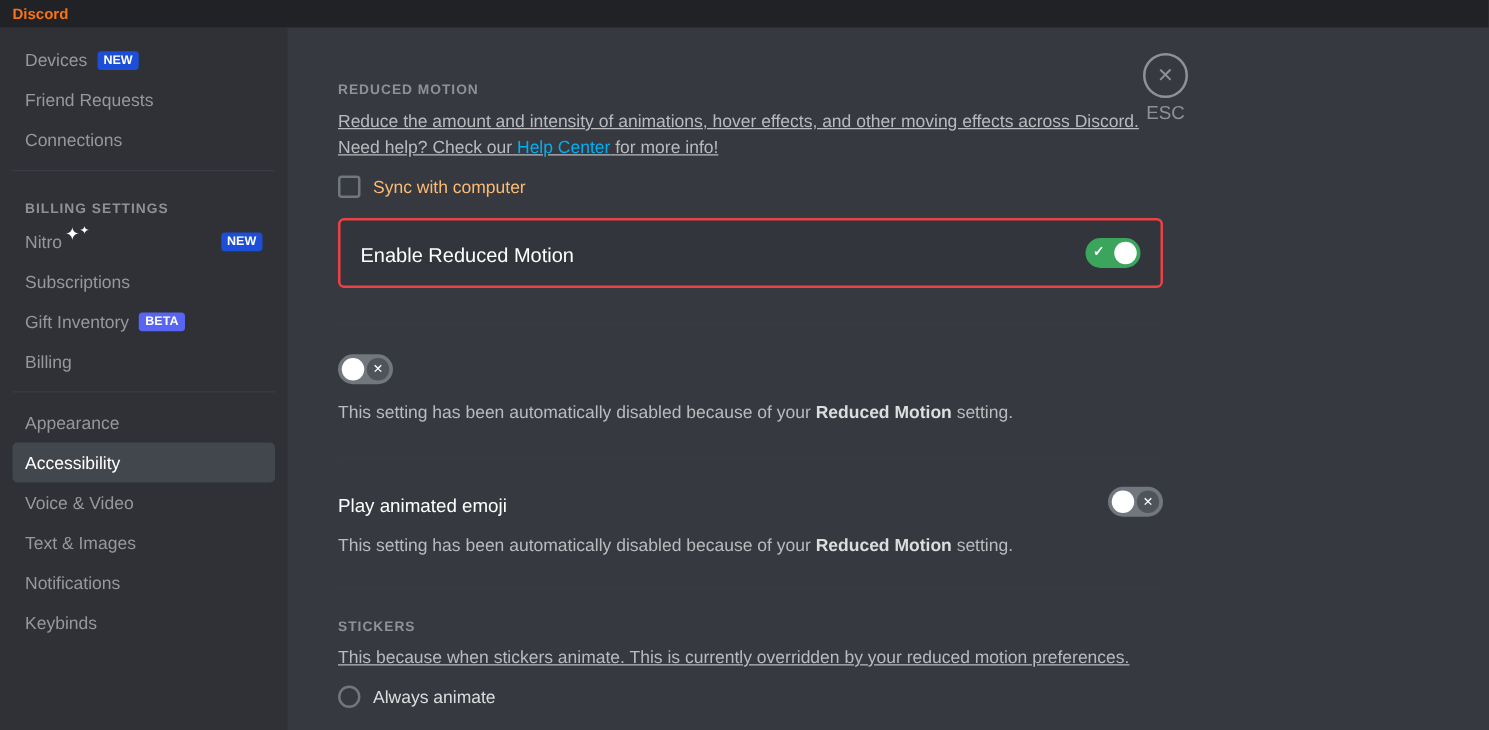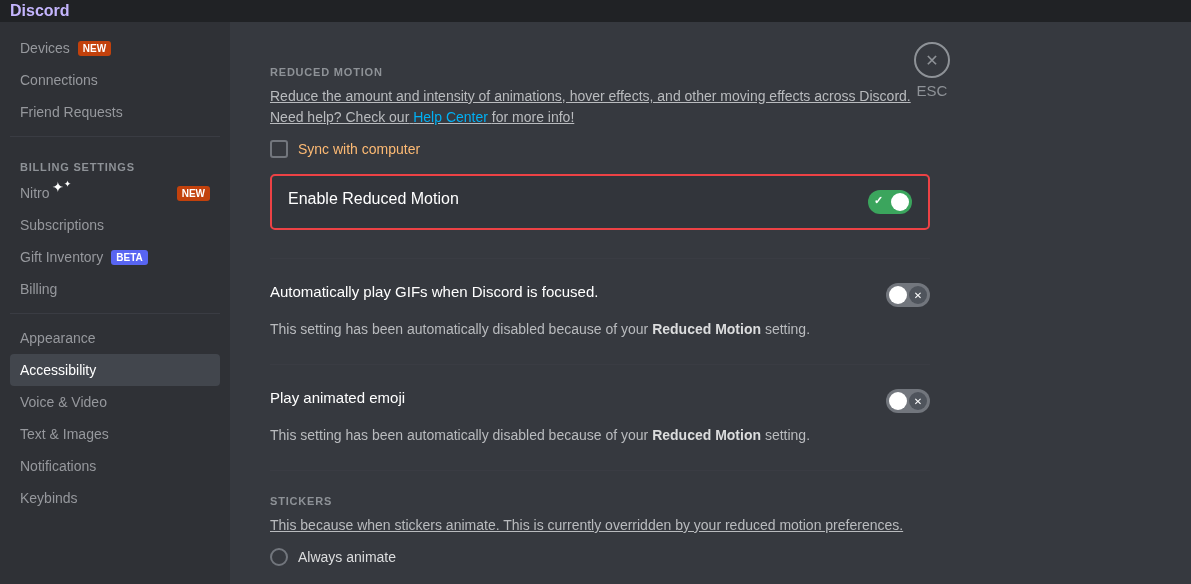--- a/index.html
+++ b/index.html
@@ -15,22 +15,22 @@
     }
     .title-bar {
       background: #202225;
       height: 22px;
       display: flex;
       align-items: center;
       padding: 0 10px;
       flex-shrink: 0;
     }
     .title-bar-text {
-      color: #c4b5fd;
-      font-size: 16px;
+      color: #f97316;
+      font-size: 12px;
       font-weight: 600;
     }
     .main-layout {
       display: flex;
       flex: 1;
       overflow: hidden;
     }
     .sidebar {
       background: #2f3136;
       width: 230px;
@@ -65,21 +65,21 @@
     }
     .badge {
       font-size: 10px;
       font-weight: 700;
       padding: 2px 5px;
       border-radius: 3px;
       margin-left: 8px;
       text-transform: uppercase;
     }
     .badge-new {
-      background: #c2410c;
+      background: #1d4ed8;
       color: #fff;
     }
     .badge-beta {
       background: #5865f2;
       color: #fff;
     }
     .sidebar-divider {
       height: 1px;
       background: #3a3c43;
       margin: 8px 10px 8px 0;
@@ -155,21 +155,21 @@
       border-radius: 3px;
       background: transparent;
       flex-shrink: 0;
     }
     .sync-label {
       font-size: 14px;
       color: #fdba74;
     }
     .toggle-row {
       display: flex;
-      align-items: flex-start;
+      align-items: flex-end;
       justify-content: space-between;
       padding: 14px 16px;
       border-radius: 5px;
       margin-bottom: 4px;
     }
     .toggle-row.highlighted {
       background: #32353b;
       border: 2px solid #ed4245;
     }
     .toggle-row-label {
@@ -278,24 +278,24 @@
 
 <div class="main-layout">
 
   <div class="sidebar">
 
     <div class="sidebar-item">
       <span>Devices</span>
       <span class="badge badge-new">NEW</span>
     </div>
     <div class="sidebar-item">
+      <span>Friend Requests</span>
+    </div>
+    <div class="sidebar-item">
       <span>Connections</span>
-    </div>
-    <div class="sidebar-item">
-      <span>Friend Requests</span>
     </div>
 
     <div class="sidebar-divider"></div>
 
     <div class="sidebar-section-label">BILLING SETTINGS</div>
 
     <div class="sidebar-item" style="position:relative;justify-content:flex-end;">
       <span>Nitro</span>
       <span class="badge badge-new" style="margin-left:auto;">NEW</span>
       <span style="position:absolute;left:42px;top:2px;font-size:14px;color:#fff;">✦<span style="font-size:9px;vertical-align:top;">✦</span></span>
@@ -360,21 +360,20 @@
         <div class="toggle-row highlighted">
           <span class="toggle-row-label">Enable Reduced Motion</span>
           <div class="toggle on">
             <div class="toggle-knob"></div>
           </div>
         </div>
       </div>
 
       <div class="setting-block">
         <div class="toggle-row" style="padding: 0 0 6px 0;">
-          <span class="toggle-row-label" style="font-size:15px;">Automatically play GIFs when Discord is focused.</span>
           <div class="toggle off" style="position:relative;">
             <div class="toggle-knob" style="left:3px;"></div>
             <div class="toggle-off-icon"></div>
           </div>
         </div>
         <div class="sub-desc">
           <span>This setting has been automatically disabled because of your </span><strong>Reduced Motion</strong><span> setting.</span>
         </div>
       </div>
 

